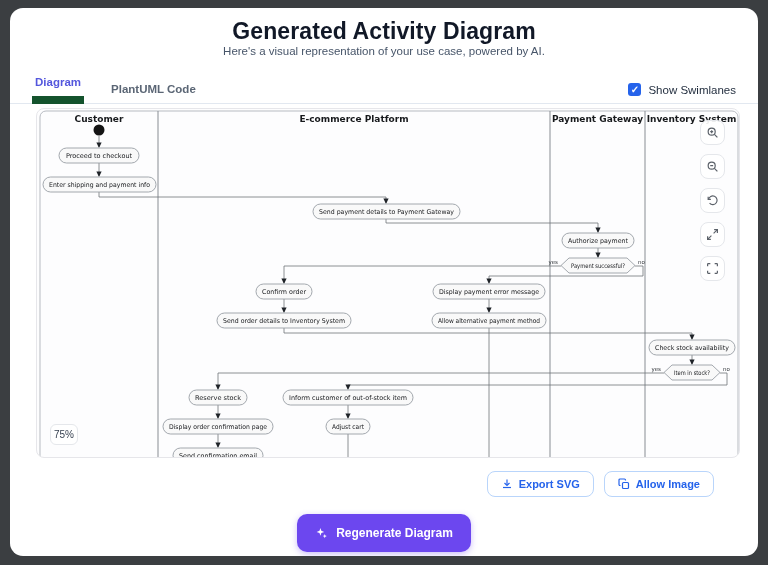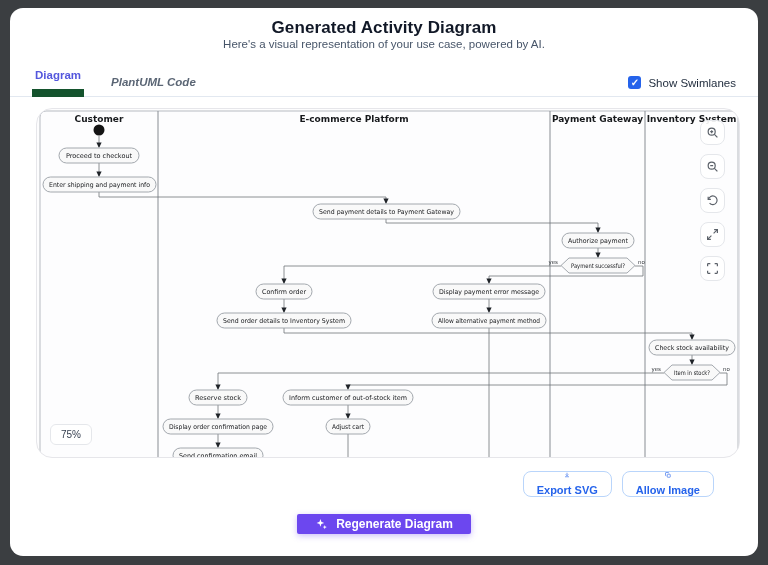--- a/index.html
+++ b/index.html
@@ -8,73 +8,73 @@
     background:#3b3e41;
     font-family:"Liberation Sans", sans-serif;
     position:relative;
     overflow:hidden;
   }
   .card {
     position:absolute; left:10px; top:8px; width:748px; height:548px;
     background:#ffffff; border-radius:13px; overflow:hidden;
   }
   .header { text-align:center; padding-top:10px; }
-  .title { font-size:17px; font-weight:bold; color:#111827; letter-spacing:.1px; }
+  .title { font-size:23px; font-weight:bold; color:#111827; letter-spacing:.1px; }
   .subtitle { font-size:11.5px; color:#475569; }
 
   .tabbar {
     display:flex; align-items:flex-end;
     margin-top:13px; padding:0 22px;
     border-bottom:1px solid #e2e8f0;
   }
   .tab { font-size:11.5px; font-weight:bold; padding:6px 3px 8px; cursor:pointer; }
   .tab.active { color:#5457dd; border-bottom:8px solid #14532d; margin-bottom:-1px; }
-  .tab.inactive { color:#5b6675; margin-left:24px;font-style:italic; }
+  .tab.inactive { color:#5b6675; margin-left:24px; }
   .tab-spacer { flex:1; }
   .toggle { display:flex; align-items:center; gap:7px; padding-bottom:7px; }
   .checkbox {
     width:13px; height:13px; background:#2563eb; border-radius:3px;
     color:#fff; font-size:10px; line-height:13px; text-align:center; font-weight:bold;
   }
   .toggle-label { font-size:11.5px; font-weight:normal; color:#1e2a3b; }
 
   .panel {
     position:absolute; left:26px; top:100px; width:704px; height:350px;
-    border:1px solid #e6e6ea; border-radius:16px; background:#fdfdfe;
+    border:1px solid #e6e6ea; border-radius:8px; background:#fdfdfe;
     overflow:hidden;
   }
   .panel svg { display:block; }
 
   .zoom-controls {
     position:absolute; top:11px; right:14px;
     display:flex; flex-direction:column; gap:9px;
   }
   .ctl-btn {
     width:25px; height:25px; border:1px solid #e5e7eb; border-radius:8px;
     background:rgba(255,255,255,.92); color:#5b6169;
     display:flex; align-items:center; justify-content:center; cursor:pointer;
   }
   .zoom-badge {
     position:absolute; left:13px; bottom:12px;
-    padding:4px 10px; background:#fff; border:1px solid #e5e7eb; border-radius:6px;
+    padding:4px 3px; background:#fff; border:1px solid #e5e7eb; border-radius:6px;
     font-size:10px; color:#374151;
   }
 
   .actions {
     position:absolute; top:463px; right:44px;
     display:flex; gap:10px;
   }
   .action-btn {
     height:26px; display:flex; align-items:center; gap:6px;
     border:1px solid #b9d5fb; border-radius:8px; background:#fff;
-    color:#2563eb; font-size:11px; font-weight:bold; padding:0 13px; cursor:pointer;flex-direction:column;
+    color:#2563eb; font-size:11px; font-weight:bold; padding:0 13px; cursor:pointer;
   }
   .regen-row { position:absolute; top:506px; left:0; width:100%; display:flex; justify-content:center; }
   .regen-btn {
-    height:20px; padding:0 18px; border:none; border-radius:2px;
+    height:38px; padding:0 18px; border:none; border-radius:10px;
     background:#6c47ef; color:#ffffff; font-size:12px; font-weight:bold;
     display:flex; align-items:center; gap:8px; cursor:pointer;
     box-shadow:0 2px 6px rgba(108,71,239,.35);
     font-family:"Liberation Sans", sans-serif;
   }
 </style>
 </head>
 <body>
 
 <div class="card">

